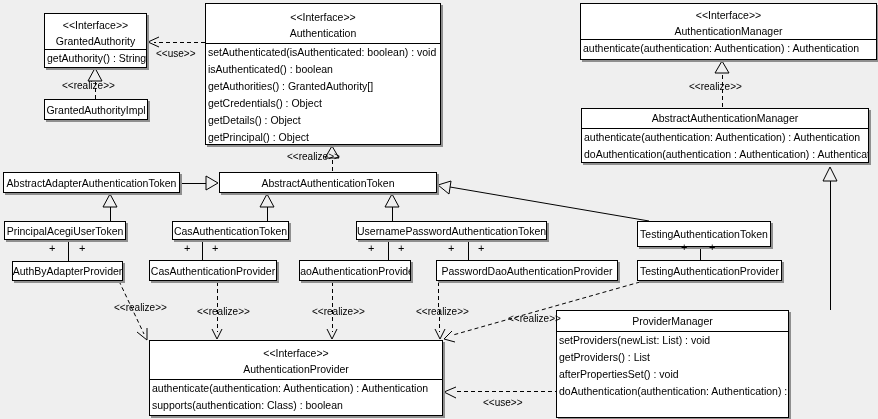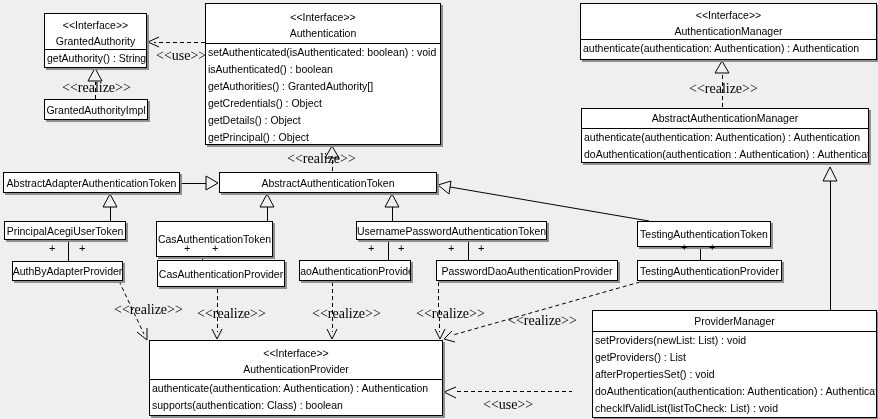--- a/index.html
+++ b/index.html
@@ -7,21 +7,21 @@
   #canvas{position:relative;width:878px;height:419px;background:#efefef;overflow:hidden;}
   #wires{position:absolute;left:0;top:0;width:878px;height:419px;}
   .cls{position:absolute;background:#ffffff;border:1px solid #000;box-shadow:2px 2px 0 #8f8f8f;
        font-size:10.5px;color:#000;overflow:hidden;box-sizing:border-box;}
   .hdr{text-align:center;white-space:nowrap;}
   .hdr .ln{line-height:16px;height:16px;}
   .sep{border-top:1px solid #000;}
   .m{line-height:17px;height:17px;white-space:nowrap;padding-left:2px;}
   .one{display:flex;align-items:center;justify-content:center;white-space:nowrap;}
   .it{}
-  .lbl{position:absolute;font-size:14px;color:#000;white-space:nowrap;font-family:Liberation Serif, serif;}
+  .lbl{position:absolute;font-size:10px;color:#000;white-space:nowrap;}
   .plus{position:absolute;font-size:11px;color:#000;}
 </style>
 </head>
 <body>
 
 <div id="canvas">
 
   <svg id="wires" viewBox="0 0 878 419" fill="none" stroke="#000" stroke-width="1">
 
     <g shape-rendering="crispEdges">
@@ -164,34 +164,34 @@
     <span>AbstractAdapterAuthenticationToken</span>
   </div>
 
   <div class="cls one it" style="left:219px;top:172px;width:218px;height:21px">
     <span>AbstractAuthenticationToken</span>
   </div>
 
   <div class="cls one" style="left:4px;top:221px;width:122px;height:19px">
     <span>PrincipalAcegiUserToken</span>
   </div>
-  <div class="cls one" style="left:156px;top:221px;width:117px;height:36px">
+  <div class="cls one" style="left:172px;top:221px;width:117px;height:19px">
     <span>CasAuthenticationToken</span>
   </div>
   <div class="cls one" style="left:356px;top:221px;width:191px;height:19px">
     <span>UsernamePasswordAuthenticationToken</span>
   </div>
   <div class="cls one" style="left:637px;top:221px;width:134px;height:26px">
     <span>TestingAuthenticationToken</span>
   </div>
 
   <div class="cls one" style="left:12px;top:261px;width:111px;height:20px">
     <span>AuthByAdapterProvider</span>
   </div>
-  <div class="cls one" style="left:157px;top:260px;width:128px;height:27px">
+  <div class="cls one" style="left:149px;top:260px;width:128px;height:21px">
     <span>CasAuthenticationProvider</span>
   </div>
   <div class="cls one" style="left:299px;top:260px;width:112px;height:21px">
     <span>DaoAuthenticationProvider</span>
   </div>
   <div class="cls one" style="left:436px;top:260px;width:182px;height:21px">
     <span>PasswordDaoAuthenticationProvider</span>
   </div>
   <div class="cls one" style="left:637px;top:260px;width:145px;height:21px">
     <span>TestingAuthenticationProvider</span>
@@ -200,28 +200,27 @@
   <div class="cls" style="left:149px;top:340px;width:294px;height:76px">
     <div class="hdr" style="padding-top:4px">
       <div class="ln">&lt;&lt;Interface&gt;&gt;</div>
       <div class="ln">AuthenticationProvider</div>
     </div>
     <div class="sep" style="margin-top:2px"></div>
     <div class="m">authenticate(authentication: Authentication) : Authentication</div>
     <div class="m">supports(authentication: Class) : boolean</div>
   </div>
 
-  <div class="cls" style="left:592px;top:310px;width:285px;height:108px">
+  <div class="cls" style="left:556px;top:310px;width:233px;height:108px">
     <div class="hdr" style="line-height:20px;height:20px">ProviderManager</div>
     <div class="sep"></div>
     <div class="m">setProviders(newList: List) : void</div>
     <div class="m">getProviders() : List</div>
     <div class="m">afterPropertiesSet() : void</div>
     <div class="m">doAuthentication(authentication: Authentication) : Authentication</div>
-    <div class="m">checkIfValidList(listToCheck: List) : void</div>
   </div>
 
   <div class="lbl" style="left:156px;top:48px">&lt;&lt;use&gt;&gt;</div>
   <div class="lbl" style="left:62px;top:80px">&lt;&lt;realize&gt;&gt;</div>
   <div class="lbl" style="left:287px;top:151px">&lt;&lt;realize&gt;&gt;</div>
   <div class="lbl" style="left:689px;top:81px">&lt;&lt;realize&gt;&gt;</div>
   <div class="lbl" style="left:114px;top:302px">&lt;&lt;realize&gt;&gt;</div>
   <div class="lbl" style="left:197px;top:306px">&lt;&lt;realize&gt;&gt;</div>
   <div class="lbl" style="left:312px;top:306px">&lt;&lt;realize&gt;&gt;</div>
   <div class="lbl" style="left:416px;top:306px">&lt;&lt;realize&gt;&gt;</div>

